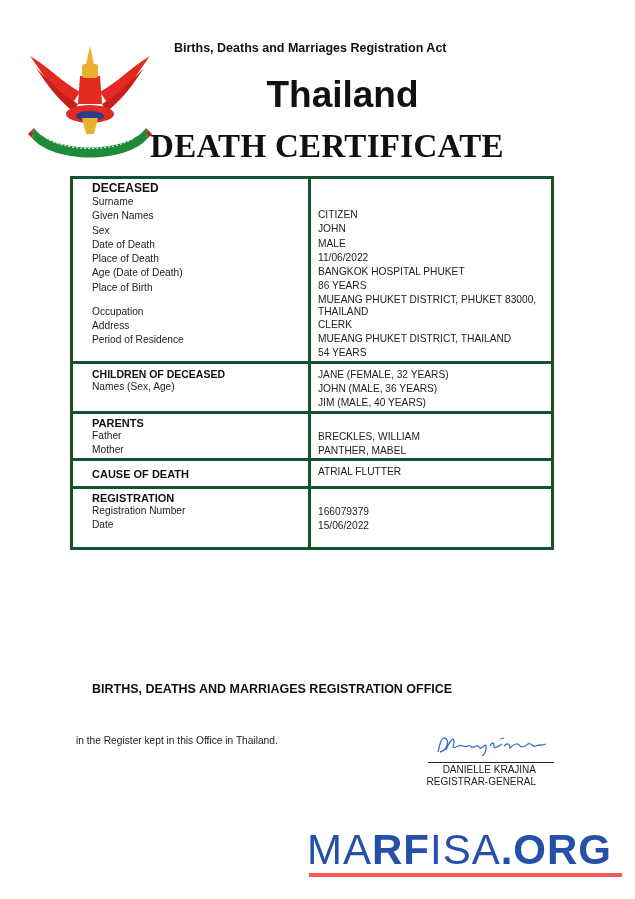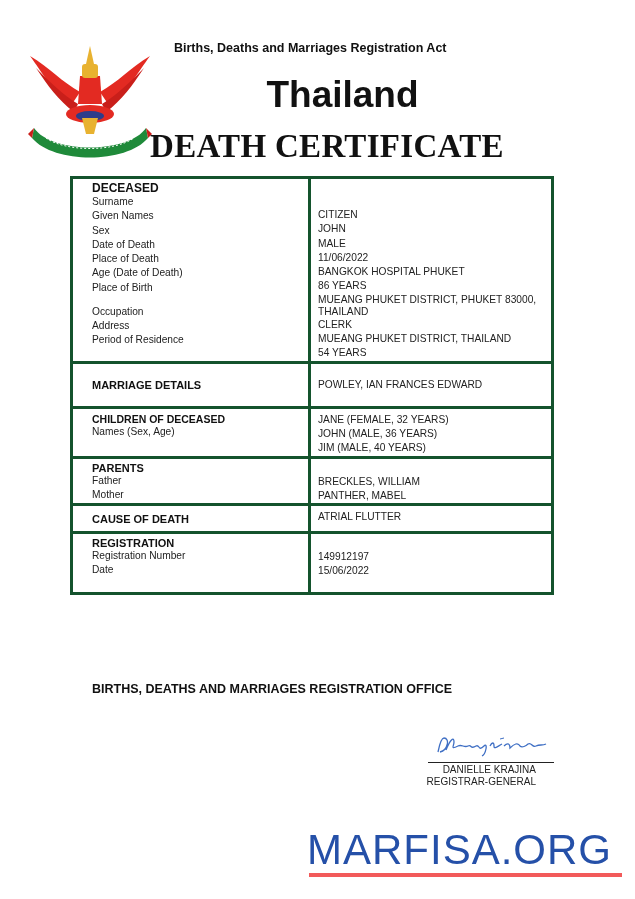--- a/index.html
+++ b/index.html
@@ -15,21 +15,21 @@
   td.rc{padding-left:7px !important;}
   .h{font-weight:bold;font-size:12px;line-height:13px;}
   .h2{font-weight:bold;font-size:11px;line-height:12px;}
   .ln{line-height:14.3px;color:#222;}
   .office{left:92px;top:682px;font-size:12.5px;font-weight:bold;}
   .certify{left:76px;top:734px;font-size:10.2px;line-height:13px;color:#222;}
   .sig{left:432px;top:732px;width:120px;height:26px;}
   .sigline{left:428px;top:762px;width:126px;height:0;border-top:1px solid #222;}
   .signame{left:410px;top:764px;width:126px;text-align:right;font-size:10px;line-height:12px;color:#222;}
   .brand{left:307px;top:826px;font-size:42px;letter-spacing:1px;color:#2550a8;font-weight:normal;}
-  .brand b{font-weight:normal;}
+  .brand b{font-weight:bold;}
   .brandline{left:309px;top:873px;width:313px;height:4px;background:#f25a5a;}
 </style>
 </head>
 <body>
 
 <svg class="abs seal" viewBox="0 0 136 118">
 
   <path d="M8 14 C20 30 30 50 50 62 L58 50 C40 40 28 26 8 14Z" fill="#e32a22"></path>
   <path d="M128 14 C116 30 106 50 86 62 L78 50 C96 40 108 26 128 14Z" fill="#e32a22"></path>
   <path d="M14 26 C26 44 36 58 52 70 L56 62 C40 52 28 40 14 26Z" fill="#c91f1a"></path>
@@ -78,28 +78,20 @@
       <div class="ln">BANGKOK HOSPITAL PHUKET</div>
       <div class="ln">86 YEARS</div>
       <div class="ln" style="line-height:12px;">MUEANG PHUKET DISTRICT, PHUKET 83000,</div>
       <div class="ln" style="line-height:12px;">THAILAND</div>
       <div class="ln">CLERK</div>
       <div class="ln">MUEANG PHUKET DISTRICT, THAILAND</div>
       <div class="ln">54 YEARS</div>
     </td>
   </tr>
 
-  <tr style="height:45px;">
-    <td class="lc" style="vertical-align:middle;">
-      <div class="h2">MARRIAGE DETAILS</div>
-    </td>
-    <td class="rc" style="vertical-align:middle;">
-      <div class="ln">POWLEY, IAN FRANCES EDWARD</div>
-    </td>
-  </tr>
 
   <tr style="height:46px;">
     <td class="lc" style="padding-top:4px;">
       <div class="h2" style="font-size:10.5px;">CHILDREN OF DECEASED</div>
       <div class="ln">Names (Sex, Age)</div>
     </td>
     <td class="rc" style="padding-top:4px;">
       <div class="ln">JANE (FEMALE, 32 YEARS)</div>
       <div class="ln">JOHN (MALE, 36 YEARS)</div>
       <div class="ln">JIM (MALE, 40 YEARS)</div>
@@ -128,29 +120,30 @@
   </tr>
 
 
   <tr style="height:61px;">
     <td class="lc" style="padding-top:3px;">
       <div class="h2">REGISTRATION</div>
       <div class="ln">Registration Number</div>
       <div class="ln">Date</div>
     </td>
     <td class="rc" style="padding-top:16px;">
-      <div class="ln">149912197</div>
+      <div class="ln">166079379</div>
       <div class="ln">15/06/2022</div>
     </td>
   </tr>
 </tbody>
   </table>
 
 <div class="abs office">BIRTHS, DEATHS AND MARRIAGES REGISTRATION OFFICE</div>
 <div class="abs certify">
+  <div>in the Register kept in this Office in Thailand.</div>
 </div>
 <svg class="abs sig" viewBox="0 0 120 26">
   <path d="M6 20 C8 10 10 6 12 6 C18 6 16 18 8 20 M14 18 C18 8 22 4 22 10 C22 14 18 18 26 14 C30 12 32 16 36 14 C40 12 38 18 44 14 C48 12 46 20 52 14 C56 10 54 22 50 24 M58 14 C60 10 62 10 62 14 C62 18 66 14 70 12 M72 14 C76 10 78 12 78 16 C82 12 86 10 88 14 C90 16 94 14 96 12 C100 10 100 16 104 14 C108 12 110 14 114 12" stroke="#3f6fc4" stroke-width="1.3" fill="none"></path>
   <path d="M68 7 L72 6" stroke="#3f6fc4" stroke-width="1"></path>
 </svg>
 <div class="abs sigline"></div>
 <div class="abs signame">
   <div>DANIELLE KRAJINA</div>
   <div>REGISTRAR-GENERAL</div>
 </div>

